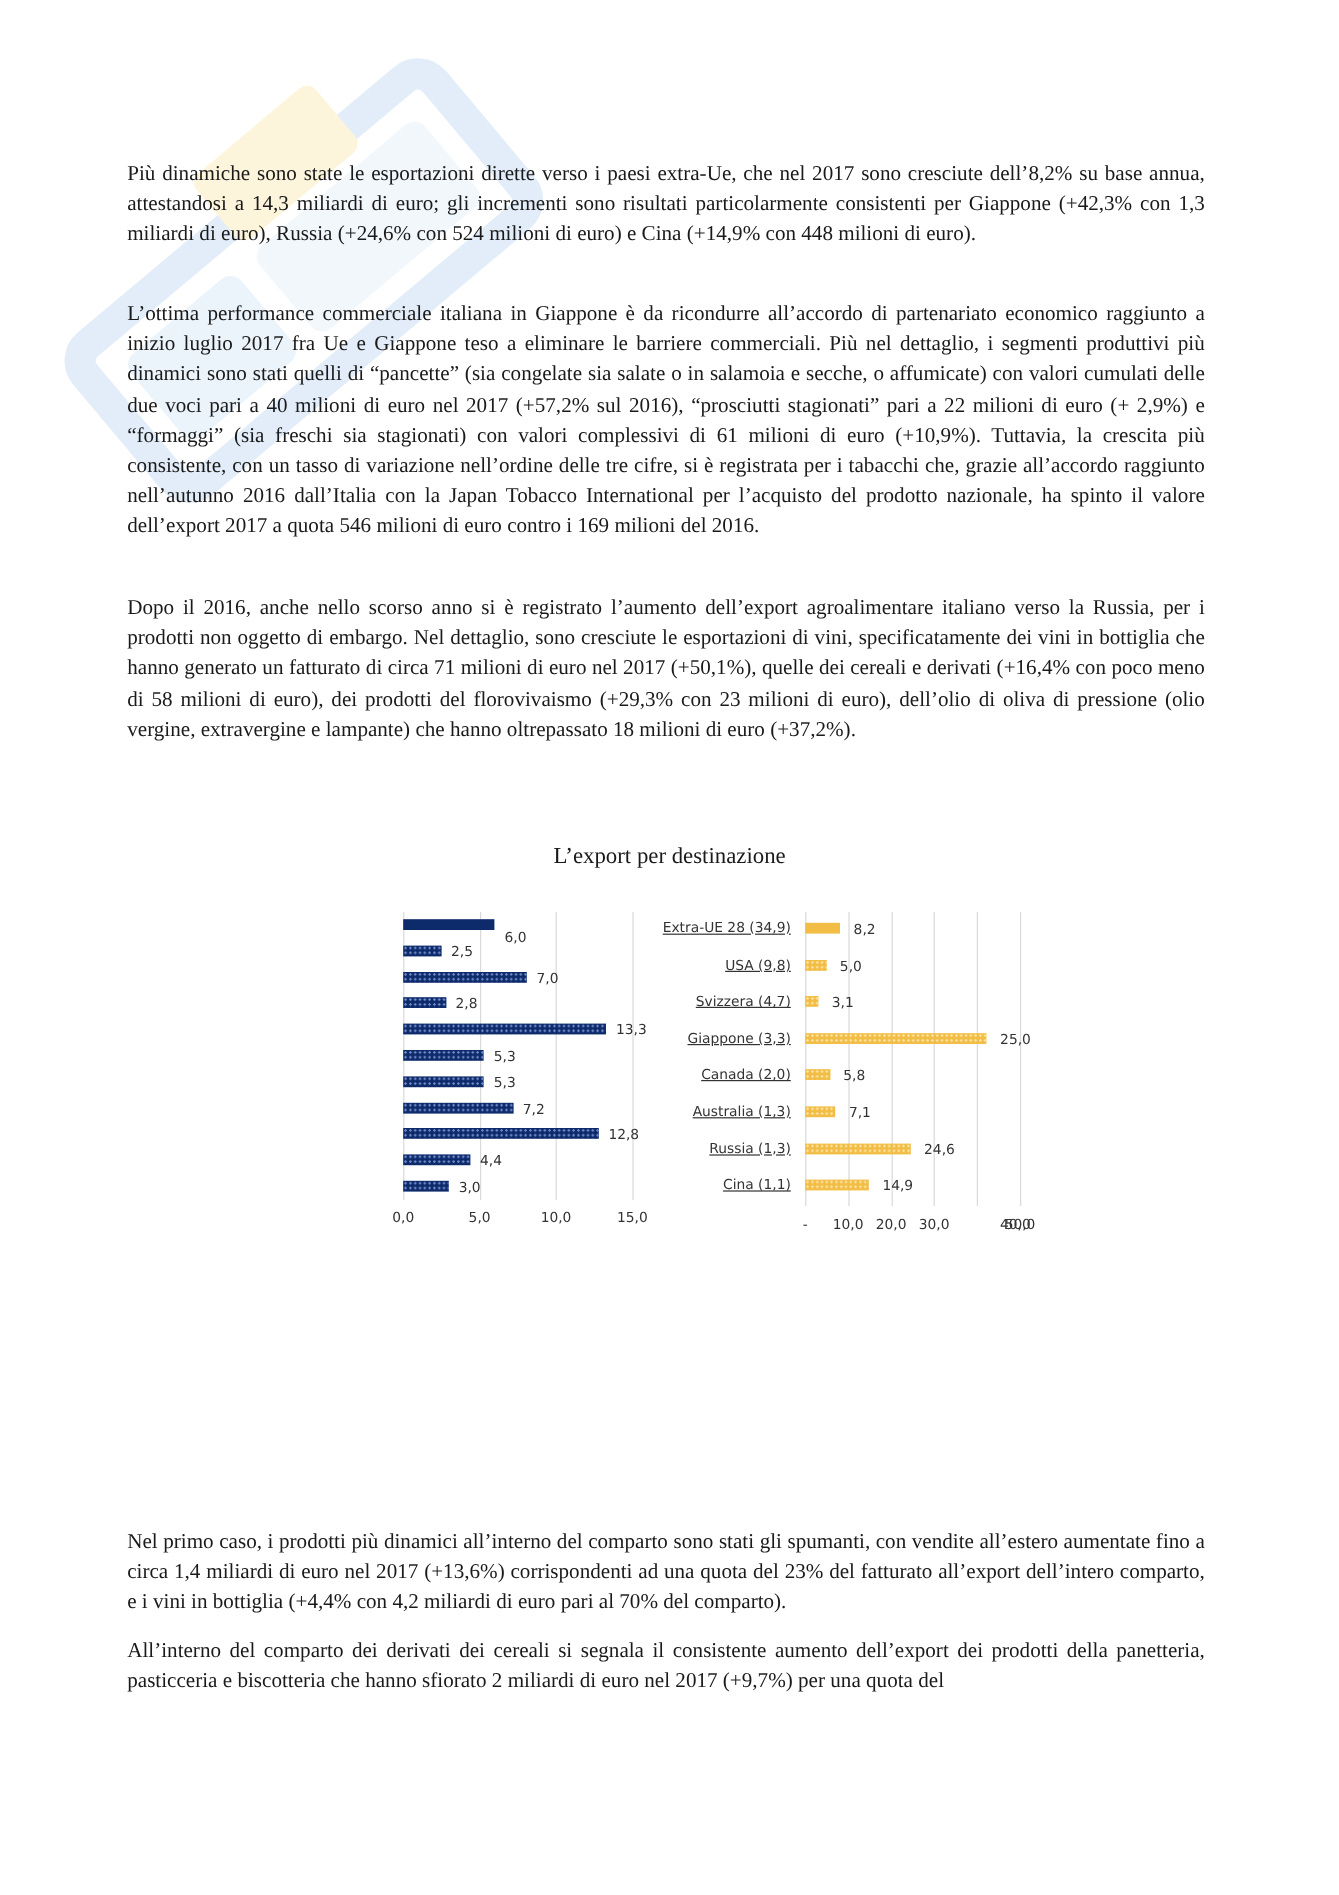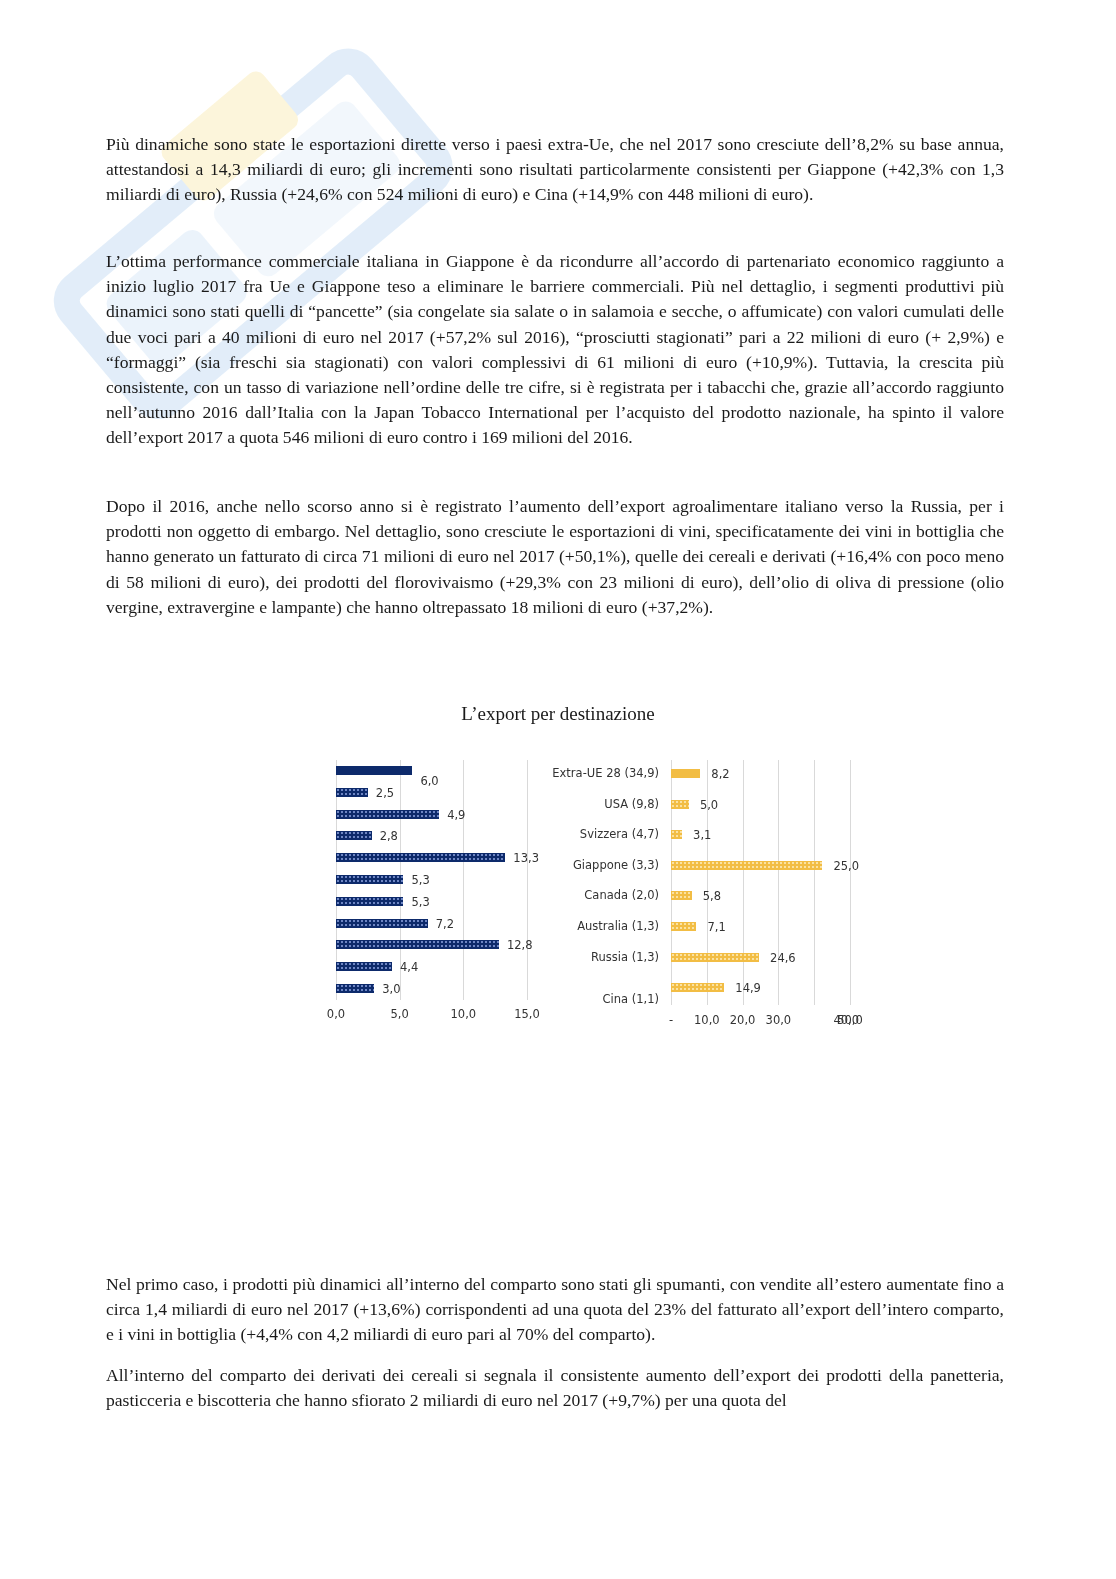--- a/index.html
+++ b/index.html
@@ -12,21 +12,21 @@
       font-size: 17.6px; line-height: 25.2px; color: #1a1a1a;
       text-align: justify; margin: 0;
     }
     .para b { font-weight: bold; }
     .chart-title {
       position: absolute; left: 0; width: 1116px; top: 703px; text-align: center;
       font-family: "Liberation Serif", "DejaVu Serif", serif; font-size: 19px; color: #1a1a1a;
     }
     .chart { position: absolute; font-family: "DejaVu Sans", "Liberation Sans", sans-serif; font-size: 11.5px; color: #333; }
     .grid { position: absolute; width: 1px; background: #d9d9d9; }
-    .label { position: absolute; right: 0; white-space: nowrap; text-align: left; line-height: 14px; }
+    .label { position: absolute; right: 0; white-space: nowrap; text-align: left; line-height: 14px; text-decoration: underline; }
     .bar { position: absolute; top: 0; height: 9px; }
     .bar.navy { background: #0d2a6b; }
     .bar.navy.tex { background-color: #0d2a6b; background-image: radial-gradient(#6e86c4 0.8px, transparent 1.2px); background-size: 4px 4px; }
     .bar.gold { background: #f2bd44; }
     .bar.gold.tex { background-color: #f2bd44; background-image: radial-gradient(#fbe2a2 0.8px, transparent 1.2px); background-size: 4px 4px; }
     .val { position: absolute; top: -3px; white-space: nowrap; line-height: 14px; }
     .tick { position: absolute; white-space: nowrap; transform: translateX(-50%); }
   </style>
 </head>
 <body>
@@ -54,21 +54,21 @@
         <div class="grid" style="left: 399.667px; top: 760px; height: 240px;"></div>
         <div class="grid" style="left: 463.333px; top: 760px; height: 240px;"></div>
         <div class="grid" style="left: 527px; top: 760px; height: 240px;"></div>
       </div>
     <div id="eu-rows">
         <div class="bar navy" style="left: 336px; top: 766px; width: 76.4px;"></div>
         <div class="val" style="left: 420.4px; top: 774px; position: absolute;">6,0</div>
         <div class="bar navy tex" style="left: 336px; top: 787.8px; width: 31.8333px;"></div>
         <div class="val" style="left: 375.833px; top: 785.8px; position: absolute;">2,5</div>
         <div class="bar navy tex" style="left: 336px; top: 809.6px; width: 103.14px;"></div>
-        <div class="val" style="left: 447.14px; top: 807.6px; position: absolute;">4,9</div>
+        <div class="val" style="left: 447.14px; top: 807.6px; position: absolute;">7,0</div>
         <div class="bar navy tex" style="left: 336px; top: 831.4px; width: 35.6533px;"></div>
         <div class="val" style="left: 379.653px; top: 829.4px; position: absolute;">2,8</div>
         <div class="bar navy tex" style="left: 336px; top: 853.2px; width: 169.353px;"></div>
         <div class="val" style="left: 513.353px; top: 851.2px; position: absolute;">13,3</div>
         <div class="bar navy tex" style="left: 336px; top: 875px; width: 67.4867px;"></div>
         <div class="val" style="left: 411.487px; top: 873px; position: absolute;">5,3</div>
         <div class="bar navy tex" style="left: 336px; top: 896.8px; width: 67.4867px;"></div>
         <div class="val" style="left: 411.487px; top: 894.8px; position: absolute;">5,3</div>
         <div class="bar navy tex" style="left: 336px; top: 918.6px; width: 91.68px;"></div>
         <div class="val" style="left: 435.68px; top: 916.6px; position: absolute;">7,2</div>
@@ -111,21 +111,21 @@
         <div class="val" style="left: 833.434px; top: 858.8px; position: absolute;">25,0</div>
         <div class="label" style="right: 457px; top: 888.4px; position: absolute;">Canada  (2,0)</div>
         <div class="bar gold tex" style="left: 671px; top: 891.4px; width: 20.764px;"></div>
         <div class="val" style="left: 702.764px; top: 889.4px; position: absolute;">5,8</div>
         <div class="label" style="right: 457px; top: 919px; position: absolute;">Australia (1,3)</div>
         <div class="bar gold tex" style="left: 671px; top: 922px; width: 25.418px;"></div>
         <div class="val" style="left: 707.418px; top: 920px; position: absolute;">7,1</div>
         <div class="label" style="right: 457px; top: 949.6px; position: absolute;">Russia (1,3)</div>
         <div class="bar gold tex" style="left: 671px; top: 952.6px; width: 88.068px;"></div>
         <div class="val" style="left: 770.068px; top: 950.6px; position: absolute;">24,6</div>
-        <div class="label" style="right: 457px; top: 980.2px; position: absolute; margin-top: 12px;">Cina (1,1)</div>
+        <div class="label" style="right: 457px; top: 980.2px; position: absolute;">Cina (1,1)</div>
         <div class="bar gold tex" style="left: 671px; top: 983.2px; width: 53.342px;"></div>
         <div class="val" style="left: 735.342px; top: 981.2px; position: absolute;">14,9</div>
       </div>
     <div id="extra-ticks">
         <div class="tick" style="left: 671px; top: 1013px;">-</div>
         <div class="tick" style="left: 706.8px; top: 1013px;">10,0</div>
         <div class="tick" style="left: 742.6px; top: 1013px;">20,0</div>
         <div class="tick" style="left: 778.4px; top: 1013px;">30,0</div>
         <div class="tick" style="left: 814.2px; top: 1013px; margin-left: 32px;">40,0</div>
         <div class="tick" style="left: 850px; top: 1013px;">50,0</div>

